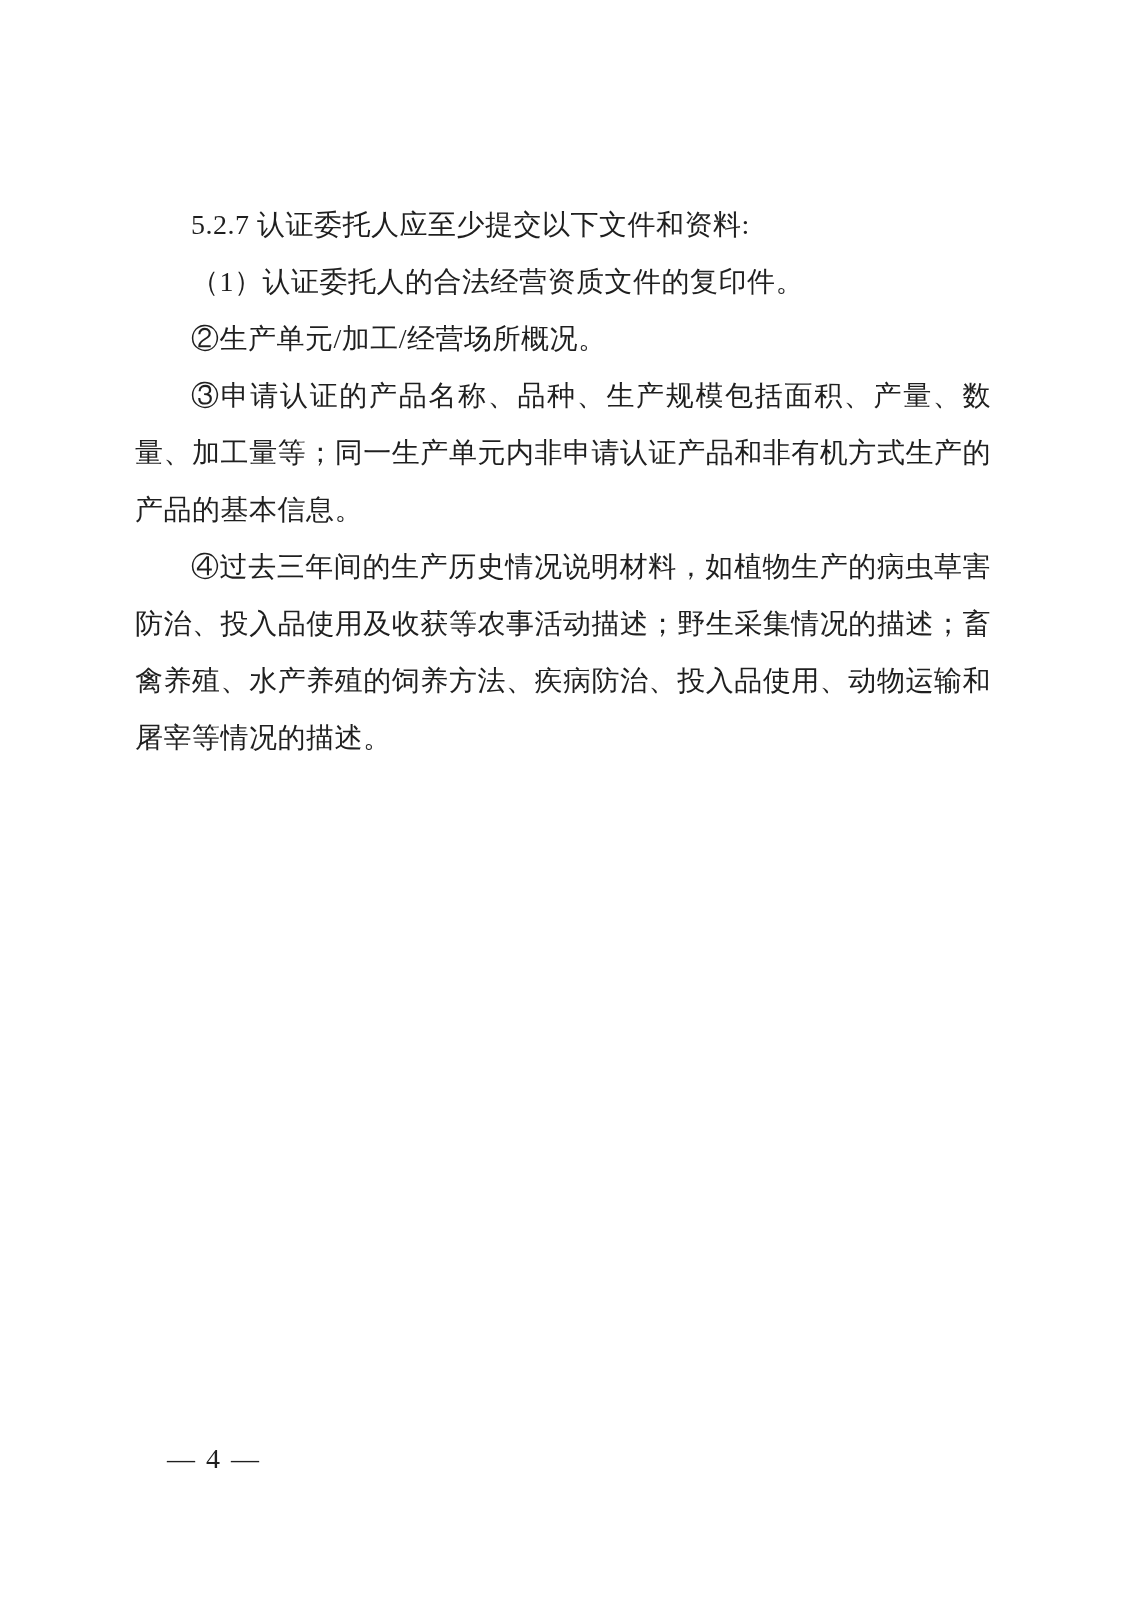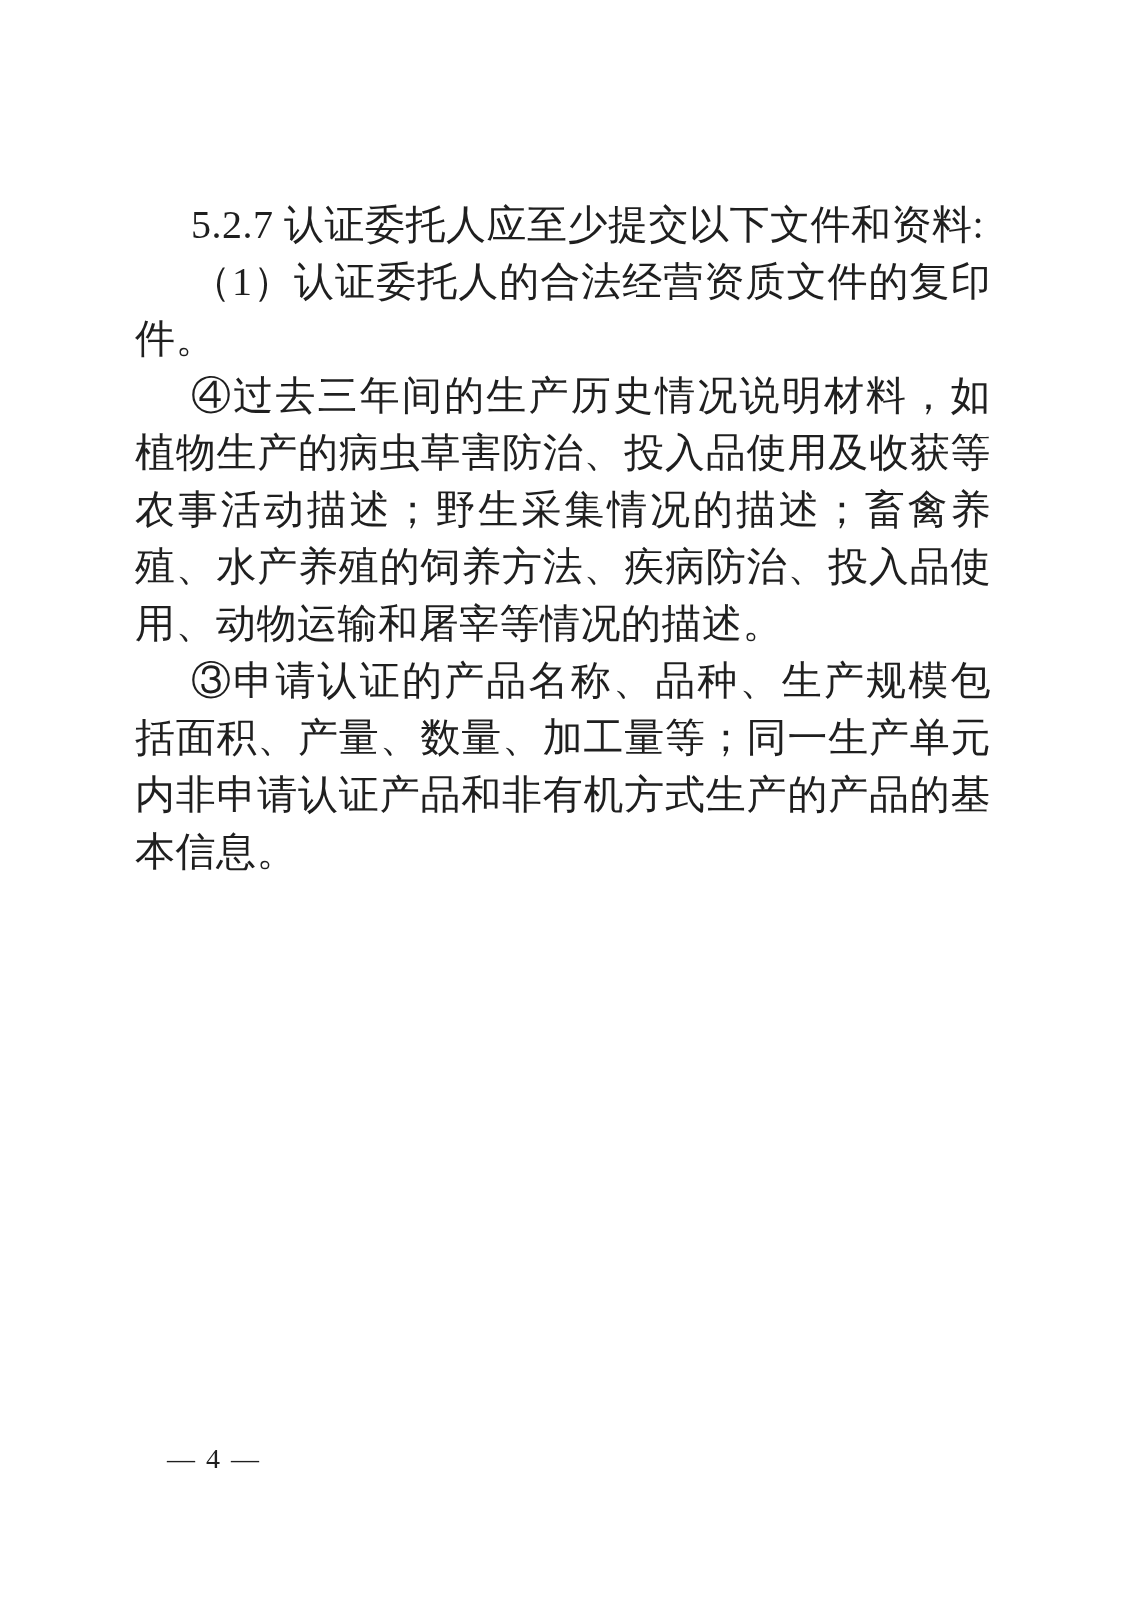--- a/index.html
+++ b/index.html
@@ -17,21 +17,21 @@
   }
   .content {
     position: absolute;
     left: 135px;
     top: 196px;
     width: 856px;
   }
   .content p {
     margin: 0;
     padding: 0;
-    font-size: 40px;
+    font-size: 28px;
     line-height: 57px;
     color: #1f1f1f;
     text-align: justify;
     text-indent: 56px;
     letter-spacing: 0.5px;
     word-break: normal;
   }
   .footer {
     position: absolute;
     left: 167px;
@@ -42,17 +42,18 @@
     letter-spacing: 2px;
   }
 </style>
 </head>
 <body>
 
 <div class="page">
   <div class="content">
     <p>5.2.7 认证委托人应至少提交以下文件和资料:</p>
     <p>（1）认证委托人的合法经营资质文件的复印件。</p>
+    <p>②生产单元/加工/经营场所概况。</p>
+    <p>③申请认证的产品名称、品种、生产规模包括面积、产量、数量、加工量等；同一生产单元内非申请认证产品和非有机方式生产的产品的基本信息。</p>
     <p>④过去三年间的生产历史情况说明材料，如植物生产的病虫草害防治、投入品使用及收获等农事活动描述；野生采集情况的描述；畜禽养殖、水产养殖的饲养方法、疾病防治、投入品使用、动物运输和屠宰等情况的描述。</p>
-    <p>③申请认证的产品名称、品种、生产规模包括面积、产量、数量、加工量等；同一生产单元内非申请认证产品和非有机方式生产的产品的基本信息。</p>
   </div>
   <div class="footer">— 4 —</div>
 </div>
 
 </body></html>

